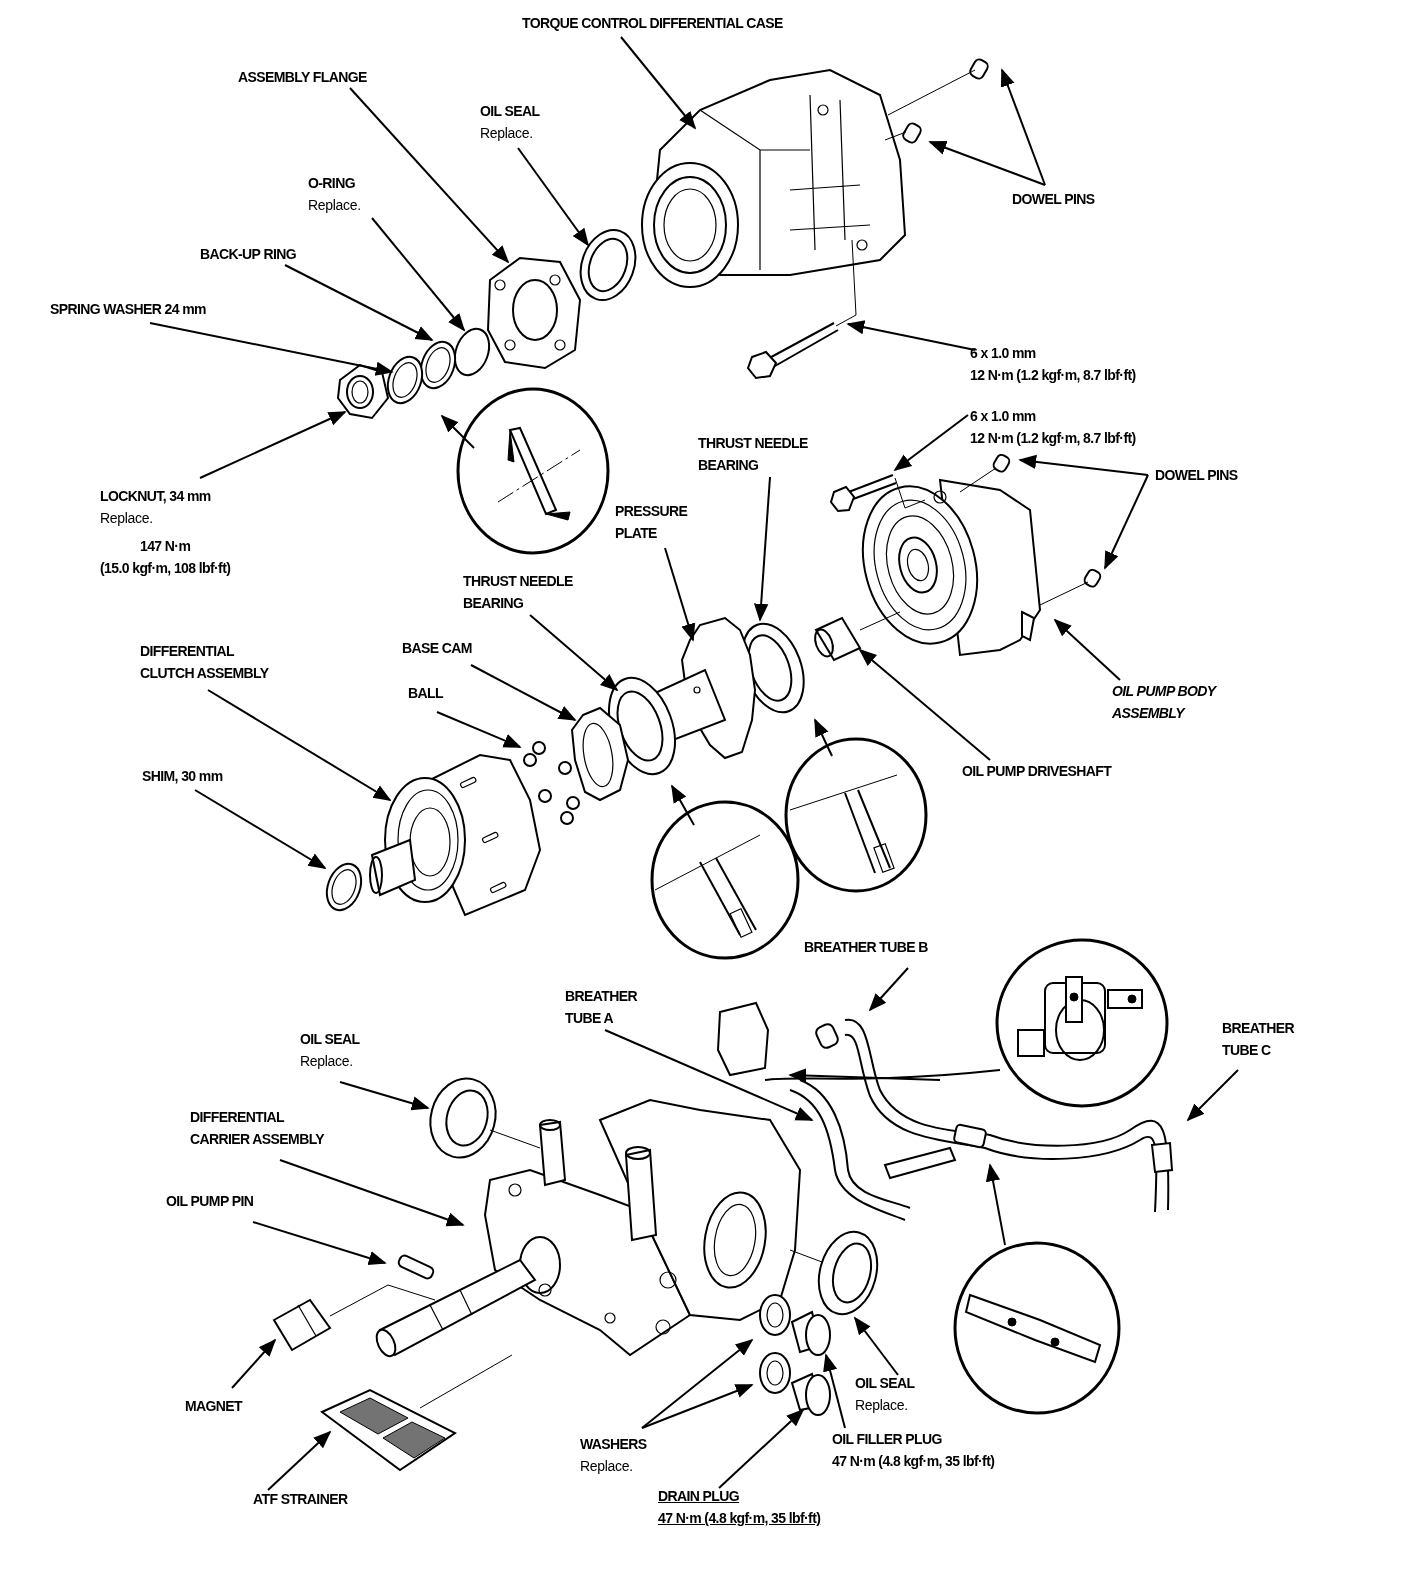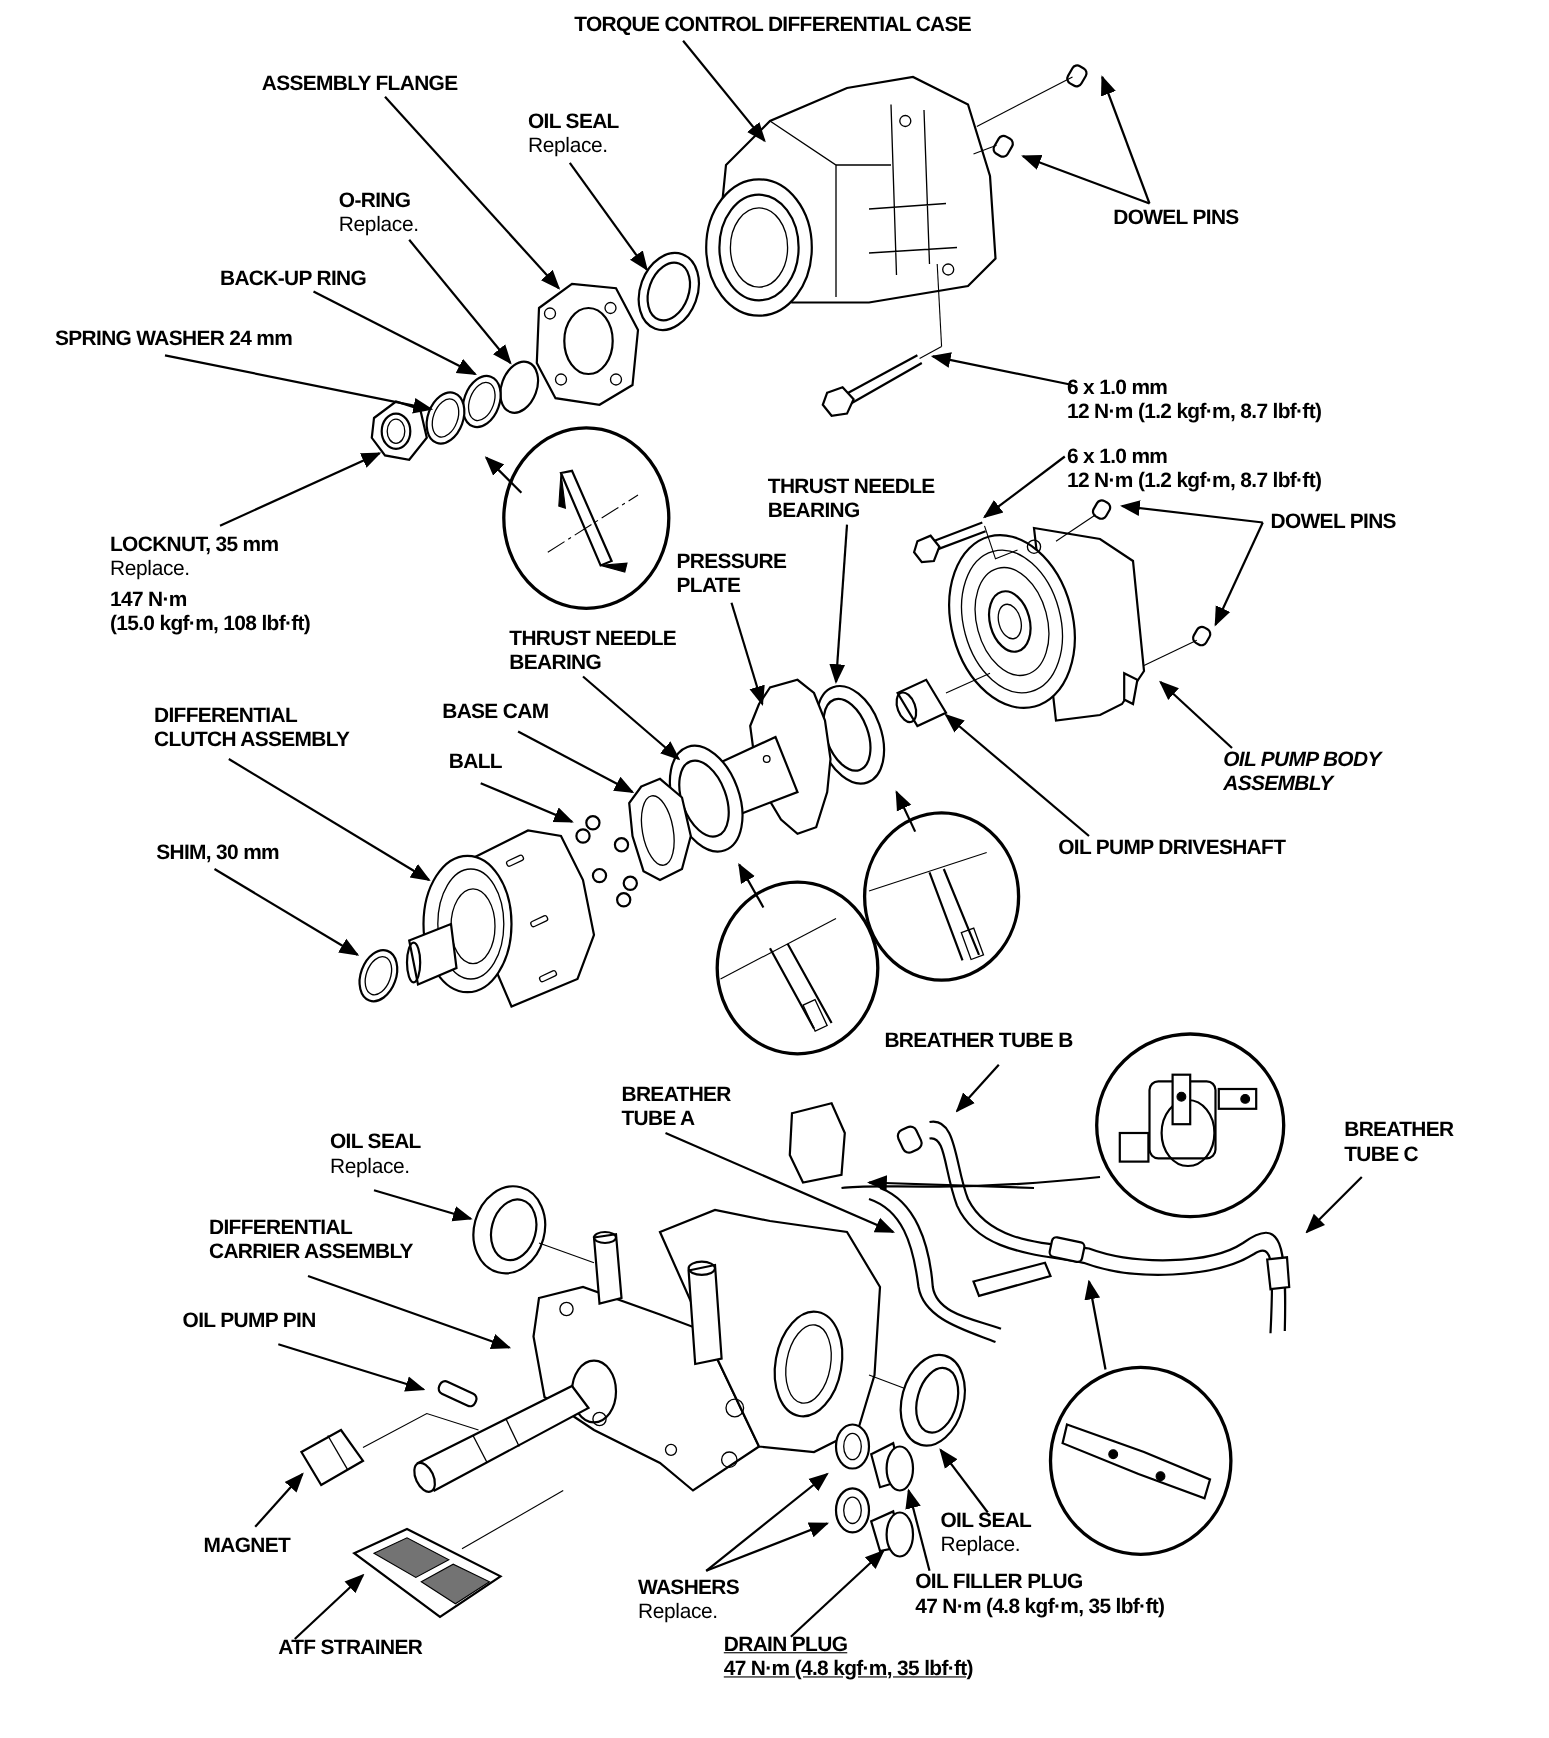--- a/index.html
+++ b/index.html
@@ -1,20 +1,20 @@
 <!DOCTYPE html>
 <html><head>
 <meta charset="utf-8">
 <style>
   html, body { margin: 0; padding: 0; background: #ffffff; }
   body { width: 1408px; height: 1580px; position: relative; overflow: hidden;
          font-family: "Liberation Sans", sans-serif; color: #000; }
   #diagram { position: absolute; left: 0; top: 0; width: 1408px; height: 1580px; }
   .lbl { position: absolute; font-family: "Liberation Sans", sans-serif; font-weight: bold;
-         font-size: 19px; line-height: 22px; letter-spacing: -0.6px; white-space: nowrap; color: #000; }
+         font-size: 14px; line-height: 22px; letter-spacing: -0.6px; white-space: nowrap; color: #000; }
   .lbl .sub { display: block; font-weight: normal; letter-spacing: -0.3px; }
   .lbl .line { display: block; }
   svg .part { fill: #fff; stroke: #000; stroke-width: 2; }
   svg .thin { fill: none; stroke: #000; stroke-width: 1.2; }
   svg .med { fill: none; stroke: #000; stroke-width: 2; }
   svg .heavy { fill: none; stroke: #000; stroke-width: 3; }
   svg .leader { fill: none; stroke: #000; stroke-width: 2; }
   svg .guide { fill: none; stroke: #000; stroke-width: 1; }
   svg .dark { fill: #000; stroke: #000; }
 </style>
@@ -323,23 +323,23 @@
 </div>
 <div class="lbl" style="left:200px; top:243px;">BACK-UP RING</div>
 <div class="lbl" style="left:50px; top:298px;">SPRING WASHER 24 mm</div>
 <div class="lbl" style="left:1012px; top:188px;">DOWEL PINS</div>
 <div class="lbl" style="left:970px; top:342px;">
   <span class="line">6 x 1.0 mm</span>
   <span class="line">12 N·m (1.2 kgf·m, 8.7 lbf·ft)</span>
 </div>
 
 <div class="lbl" style="left:100px; top:485px;">
-  <span class="line">LOCKNUT, 35 mm</span>
-  <span class="sub">Replace.</span>
-  <span class="line" style="margin-top:6px;">147 N·m</span>
+  <span class="line">LOCKNUT, 34 mm</span>
+  <span class="sub">Replace.</span>
+  <span class="line" style="margin-top:6px;text-align:center;">147 N·m</span>
   <span class="line">(15.0 kgf·m, 108 lbf·ft)</span>
 </div>
 <div class="lbl" style="left:970px; top:405px;">
   <span class="line">6 x 1.0 mm</span>
   <span class="line">12 N·m (1.2 kgf·m, 8.7 lbf·ft)</span>
 </div>
 <div class="lbl" style="left:698px; top:432px;">
   <span class="line">THRUST NEEDLE</span>
   <span class="line">BEARING</span>
 </div>

